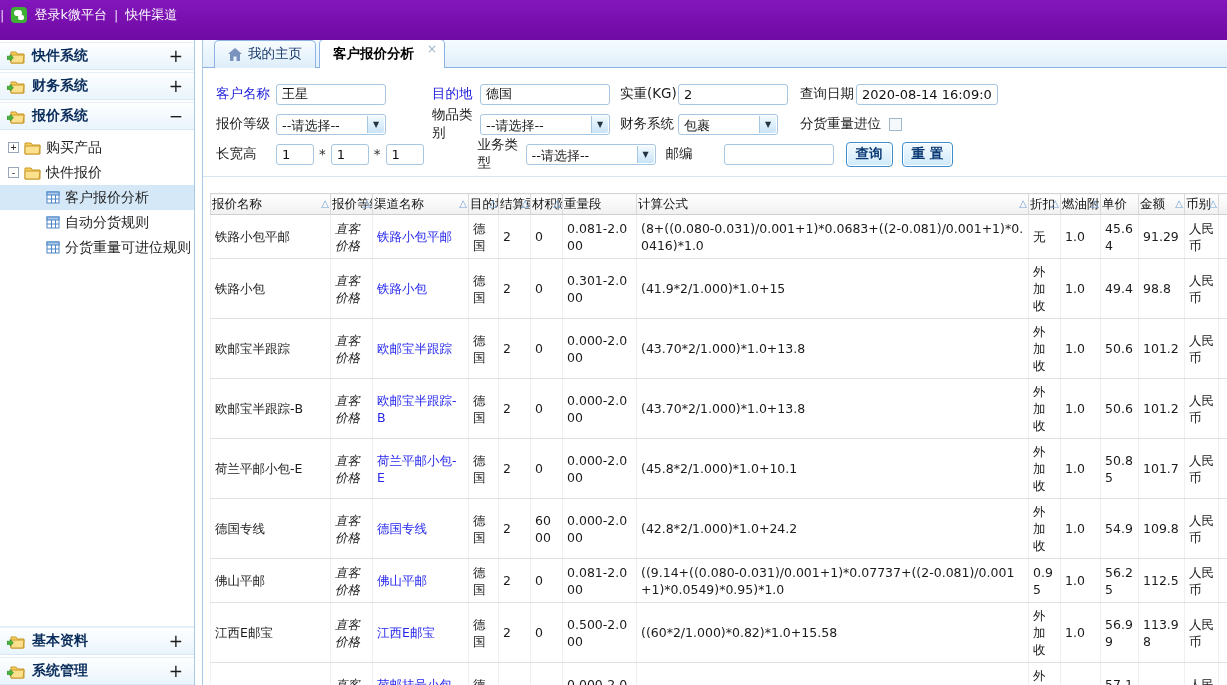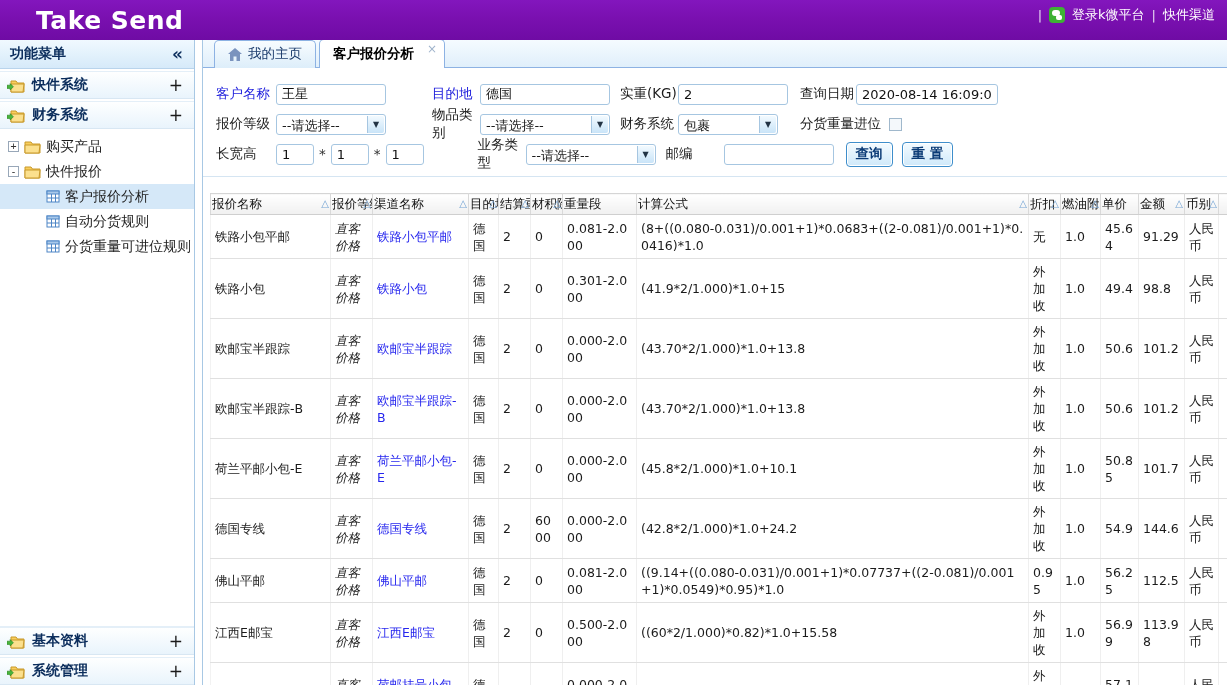--- a/index.html
+++ b/index.html
@@ -121,37 +121,32 @@
 
   .c-name{width:120px}.c-grade{width:42px}.c-channel{width:96px}.c-dest{width:30px}
   .c-settle{width:32px}.c-volume{width:32px}.c-weight{width:74px}.c-formula{width:392px}
   .c-discount{width:32px}.c-fuel{width:40px}.c-unit{width:38px}.c-amount{width:46px}
   .c-currency{width:34px}.c-extra{width:9px}
 </style>
 </head>
 <body>
 
 <header class="topbar">
-  <span class="logo">Take Send</span>
   <div class="top-links">
     <span class="sep">|</span>
     <span class="wechat"></span>
     <a>登录k微平台</a>
     <span class="sep">|</span>
     <a>快件渠道</a>
   </div>
 </header>
 
 <div class="wrap">
 
   <aside class="sidebar">
-    <div class="sb-header">
-      <span>功能菜单</span>
-      <span class="collapse-glyph">«</span>
-    </div>
 
     <div class="acc-header">
       <svg class="folder-ico" width="18" height="15" viewBox="0 0 18 15">
         <path d="M4 3 h5 l1.5 2 H17 v9 H4 z" fill="#F9CE5C" stroke="#C8992B" stroke-width="1"></path>
         <path d="M4 6 H17 l-1 8 H4 z" fill="#FBE08E" stroke="#C8992B" stroke-width="1"></path>
         <path d="M0 8 l4 0 0-2 4 4 -4 4 0-2 -4 0 z" fill="#49B63C" stroke="#2E8424" stroke-width="0.8" transform="scale(0.8) translate(0,1)"></path>
       </svg>
       <span>快件系统</span>
       <span class="toggle">+</span>
     </div>
@@ -159,20 +154,29 @@
     <div class="acc-header">
       <svg class="folder-ico" width="18" height="15" viewBox="0 0 18 15">
         <path d="M4 3 h5 l1.5 2 H17 v9 H4 z" fill="#F9CE5C" stroke="#C8992B" stroke-width="1"></path>
         <path d="M4 6 H17 l-1 8 H4 z" fill="#FBE08E" stroke="#C8992B" stroke-width="1"></path>
         <path d="M0 8 l4 0 0-2 4 4 -4 4 0-2 -4 0 z" fill="#49B63C" stroke="#2E8424" stroke-width="0.8" transform="scale(0.8) translate(0,1)"></path>
       </svg>
       <span>财务系统</span>
       <span class="toggle">+</span>
     </div>
 
+    <div class="acc-header">
+      <svg class="folder-ico" width="18" height="15" viewBox="0 0 18 15">
+        <path d="M4 3 h5 l1.5 2 H17 v9 H4 z" fill="#F9CE5C" stroke="#C8992B" stroke-width="1"></path>
+        <path d="M4 6 H17 l-1 8 H4 z" fill="#FBE08E" stroke="#C8992B" stroke-width="1"></path>
+        <path d="M0 8 l4 0 0-2 4 4 -4 4 0-2 -4 0 z" fill="#49B63C" stroke="#2E8424" stroke-width="0.8" transform="scale(0.8) translate(0,1)"></path>
+      </svg>
+      <span>报价系统</span>
+      <span class="toggle">−</span>
+    </div>
 
     <div class="tree">
       <div class="tree-row pad1">
         <span class="expander">+</span>
         <svg width="17" height="14" viewBox="0 0 17 14">
           <path d="M1 2 h6 l1.5 2 H16 v9 H1 z" fill="#F9CE5C" stroke="#C8992B" stroke-width="1"></path>
           <path d="M1 5 H16 l-1 8 H1 z" fill="#FBE08E" stroke="#C8992B" stroke-width="1"></path>
         </svg>
         <span>购买产品</span>
       </div>
@@ -425,21 +429,21 @@
               <td class="col-grade">直客价格</td>
               <td class="col-channel"><a class="chan-link">德国专线</a></td>
               <td class="col-dest">德国</td>
               <td class="col-settle">2</td>
               <td class="col-volume">6000</td>
               <td class="col-weight">0.000-2.000</td>
               <td class="col-formula">(42.8*2/1.000)*1.0+24.2</td>
               <td class="col-discount">外加收</td>
               <td class="col-fuel">1.0</td>
               <td class="col-unit">54.9</td>
-              <td class="col-amount">144.6</td>
+              <td class="col-amount">109.8</td>
               <td class="col-currency">人民币</td>
               <td class="col-extra"></td>
             </tr>
             <tr>
               <td class="col-name">佛山平邮</td>
               <td class="col-grade">直客价格</td>
               <td class="col-channel"><a class="chan-link">佛山平邮</a></td>
               <td class="col-dest">德国</td>
               <td class="col-settle">2</td>
               <td class="col-volume">0</td>

